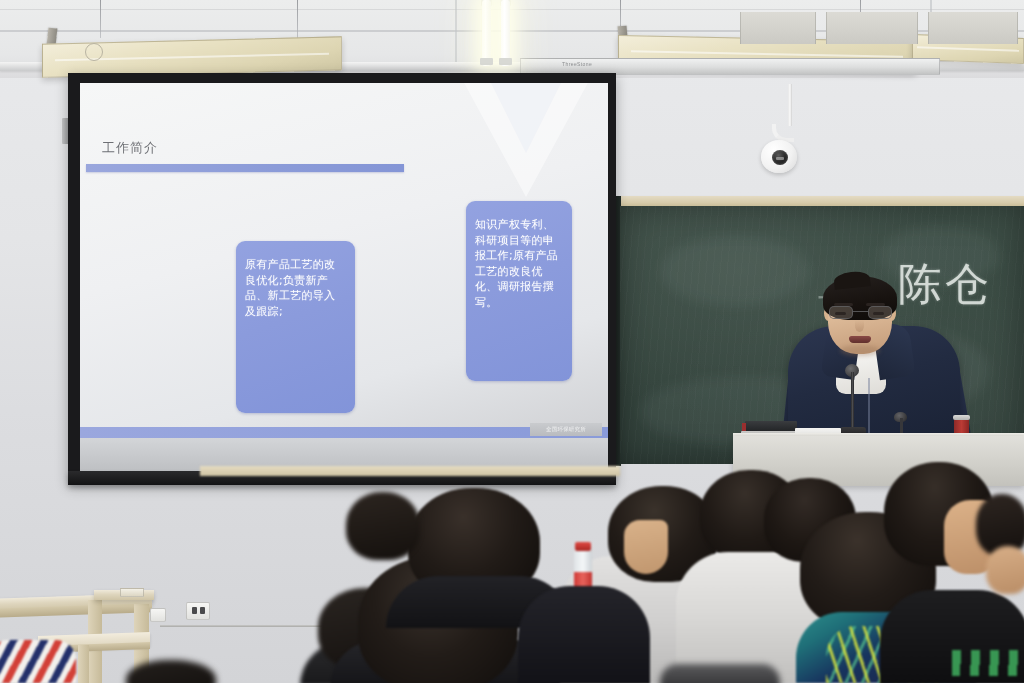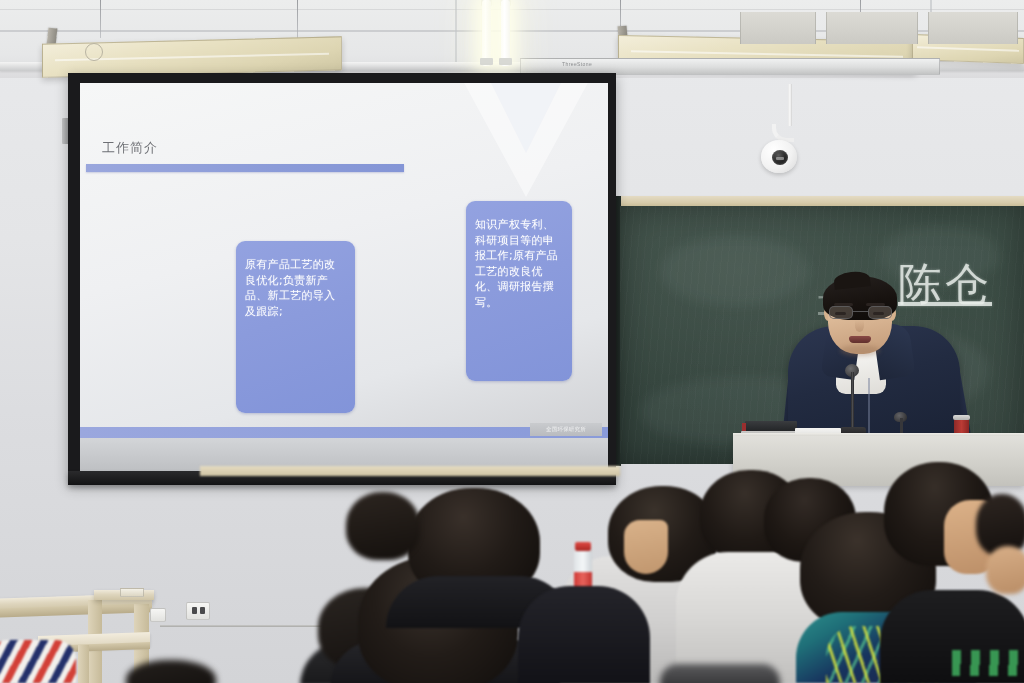--- a/index.html
+++ b/index.html
@@ -221,21 +221,20 @@
     position:absolute; left:612px; top:196px; width:9px; height:270px;
     background:linear-gradient(90deg,#151a18,#232d29);
   }
   .chalk {
     position:absolute;
     color:rgba(233,238,234,.82);
     font-family:"DejaVu Sans","Liberation Sans",sans-serif;
     font-weight:400;
     text-shadow:0 0 3px rgba(225,235,228,.35);
     letter-spacing:3px;
-    text-decoration:underline;
   }
   .chalk-faint { color:rgba(225,232,228,.40); text-shadow:none; }
 
   
   .lectern {
     position:absolute; left:733px; top:436px; width:291px; height:50px;
     background:linear-gradient(180deg,#e1e0db 0%,#d4d3cd 45%,#c3c2bc 100%);
     box-shadow:0 2px 6px rgba(0,0,0,.20);
   }
   .lectern-top {

